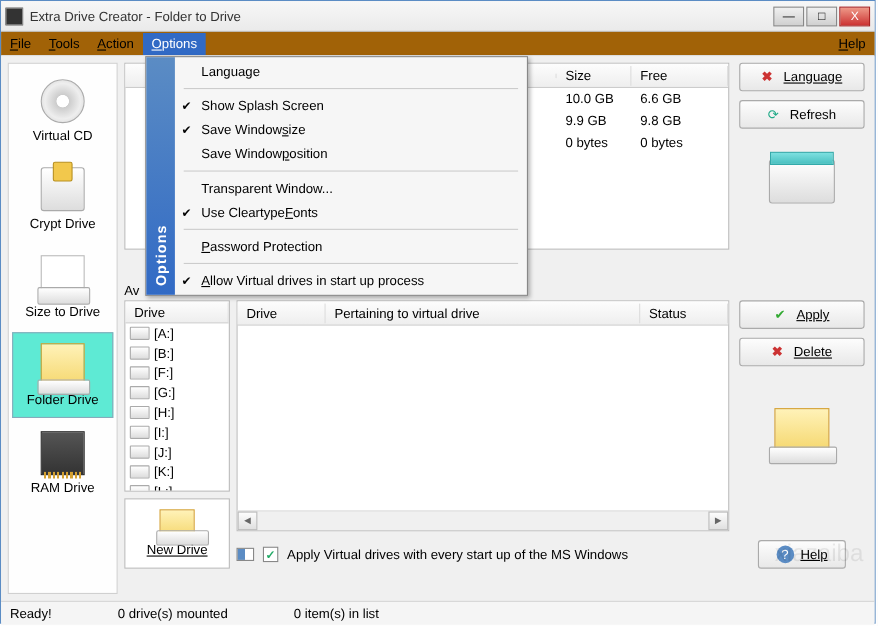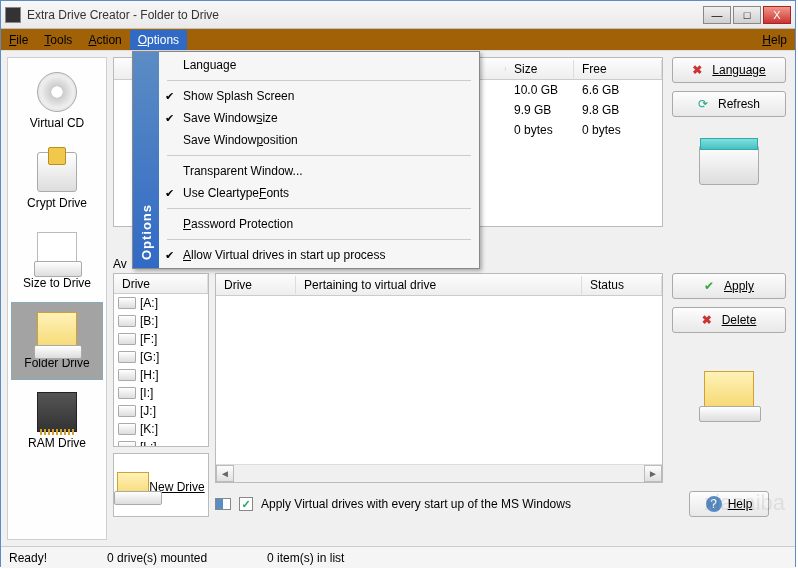--- a/index.html
+++ b/index.html
@@ -12,21 +12,21 @@
 .winbtn { width: 28px; height: 18px; border: 1px solid #888; background: linear-gradient(#f0f0f0,#d0d0d0); display: flex; align-items: center; justify-content: center; font-size: 11px; }
 .winbtn.close { background: linear-gradient(#e98, #c33); color: #fff; border-color: #a22; }
 .menubar { height: 22px; background: #a16207; display: flex; align-items: center; border-bottom: 1px solid #ddd; }
 .menubar .mitem { padding: 3px 8px; cursor: default; }
 .menubar .mitem.active { background: #316ac5; color: #fff; }
 .menubar .mitem .ul { text-decoration: underline; }
 .menubar .spacer { flex: 1; }
 .client { position: relative; height: 495px; background: #f0f0f0; }
 .sidebar-left { position: absolute; left: 6px; top: 6px; width: 100px; bottom: 6px; background: #fefefe; border: 1px solid #d0d0d0; display: flex; flex-direction: column; align-items: center; padding-top: 4px; overflow: hidden; }
 .sideitem { width: 92px; height: 78px; display: flex; flex-direction: column; align-items: center; justify-content: center; margin-bottom: 2px; border: 1px solid transparent; cursor: default; }
-.sideitem.selected { background: #a3a3a3; border: 1px solid #8ab; }
+.sideitem.selected { background: #5eead4; border: 1px solid #8ab; }
 .sideicon { width: 40px; height: 40px; margin-bottom: 4px; }
 .drive-icon { background: linear-gradient(#fff,#ddd); border: 1px solid #aaa; border-radius: 3px; position: relative; }
 .lock-overlay { position: absolute; top: -6px; left: 10px; width: 18px; height: 18px; background: #f2c84c; border: 1px solid #b89020; border-radius: 2px; }
 .cd-icon { border-radius: 50%; background: radial-gradient(#fff 20%, #ccc 22%, #eee 60%, #ccc 100%); border: 1px solid #aaa; }
 .file-icon { background: #fff; border: 1px solid #bbb; position: relative; }
 .file-icon .base { position: absolute; bottom: -6px; left: -4px; width: 48px; height: 16px; background: linear-gradient(#fff,#ddd); border: 1px solid #aaa; border-radius: 2px; }
 .folder-icon { background: linear-gradient(#fff2b8,#f5d76e); border: 1px solid #d4a030; position: relative; }
 .folder-icon .base { position: absolute; bottom: -8px; left: -4px; width: 48px; height: 14px; background: linear-gradient(#fff,#ddd); border: 1px solid #aaa; border-radius: 2px; }
 .ram-icon { background: linear-gradient(#555,#333); border: 1px solid #222; position: relative; }
 .ram-icon .pins { position: absolute; bottom: -4px; left: 2px; right: 2px; height: 6px; background: repeating-linear-gradient(90deg,#d4a030 0,#d4a030 2px,transparent 2px,transparent 4px); }
@@ -43,21 +43,21 @@
 .refresh-icon { color: #2a8; }
 .check-icon { color: #3a3; }
 .bigdrive { width: 60px; height: 40px; background: linear-gradient(#fff,#ddd); border: 1px solid #aaa; border-radius: 3px; margin-top: 20px; position: relative; }
 .bigdrive .top { position: absolute; top: -8px; left: 0; right: 0; height: 12px; background: linear-gradient(#7de0e0,#49c0c0); border: 1px solid #3aa; }
 .avail-label { position: absolute; left: 112px; top: 206px; font-size: 12px; }
 .avail-panel { position: absolute; left: 112px; top: 222px; width: 96px; height: 244px; display: flex; flex-direction: column; }
 .avail-list { flex: 1; background: #fff; border: 1px solid #bbb; overflow: hidden; }
 .avail-list .th-row { height: 20px; }
 .drive-row { display: flex; align-items: center; height: 18px; padding-left: 4px; gap: 4px; }
 .drive-glyph { width: 18px; height: 12px; background: linear-gradient(#fff,#ddd); border: 1px solid #aaa; border-radius: 1px; }
-.newdrive-box { margin-top: 6px; height: 64px; background: #fff; border: 1px solid #bbb; display: flex; flex-direction: row; align-items: center; justify-content: center; }
+.newdrive-box { margin-top: 6px; height: 64px; background: #fff; border: 1px solid #bbb; display: flex; flex-direction: column; align-items: center; justify-content: center; }
 .newdrive-box .folder-icon { width: 32px; height: 26px; }
 .newdrive-box .lbl { margin-top: 4px; text-decoration: underline; }
 .main-panel { position: absolute; left: 214px; top: 222px; right: 132px; height: 210px; background: #fff; border: 1px solid #bbb; }
 .main-panel .body { height: 168px; }
 .scrollbar-h { height: 18px; background: #f0f0f0; border-top: 1px solid #ddd; display: flex; }
 .scrollbar-h .arrow { width: 18px; background: linear-gradient(#fdfdfd,#e0e0e0); border: 1px solid #bbb; display: flex; align-items: center; justify-content: center; font-size: 10px; color: #666; }
 .scrollbar-h .track { flex: 1; }
 .right-panel2 { position: absolute; right: 6px; top: 222px; width: 120px; display: flex; flex-direction: column; gap: 8px; align-items: center; }
 .folder-big { width: 50px; height: 40px; background: linear-gradient(#fff2b8,#f5d76e); border: 1px solid #d4a030; margin-top: 30px; position: relative; }
 .folder-big .base { position: absolute; bottom: -12px; left: -6px; width: 62px; height: 16px; background: linear-gradient(#fff,#ddd); border: 1px solid #aaa; border-radius: 2px; }

